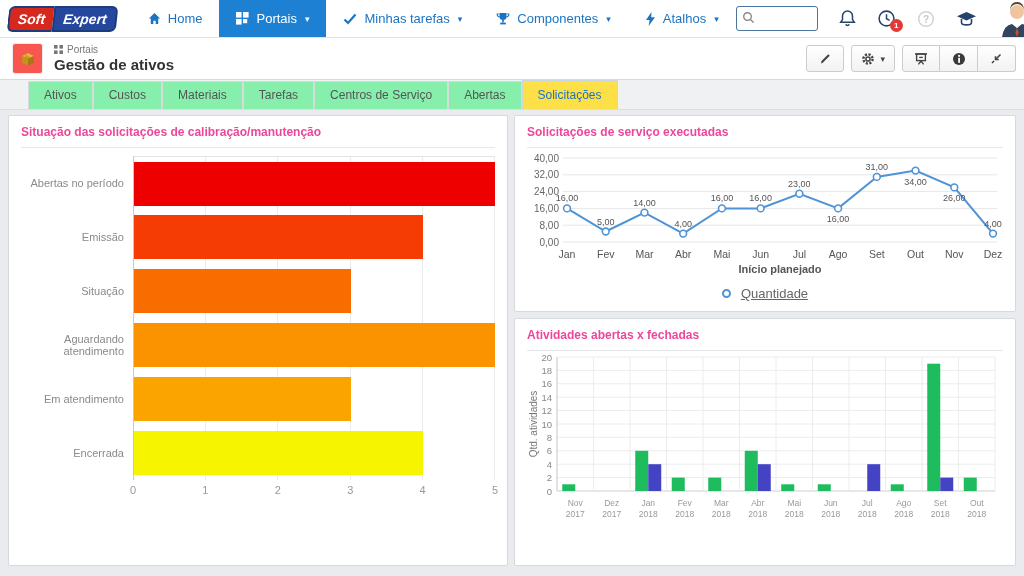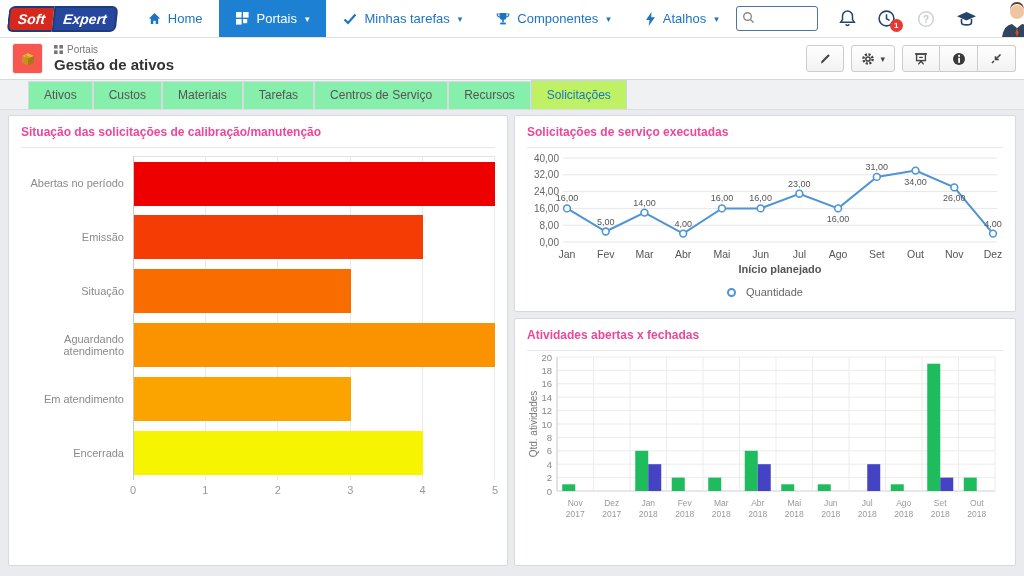--- a/index.html
+++ b/index.html
@@ -45,21 +45,21 @@
   .hbtn-group { display:flex; }
   .hbtn-group .hbtn { border-radius:0; border-left-width:0; }
   .hbtn-group .hbtn:first-child { border-radius:3px 0 0 3px; border-left-width:1px; }
   .hbtn-group .hbtn:last-child { border-radius:0 3px 3px 0; }
 
   
   .tabs { height:30px; display:flex; align-items:flex-end; padding-left:28px;
     background:#f0f1f3; border-bottom:1px solid #dcdfe2; }
   .tab { font-size:12px; color:#555; background:#86efac; border:1px solid #d8dbde;
     border-bottom:none; padding:6px 15px 7px; cursor:pointer; white-space:nowrap; }
-  .tab.active { color:#1a74c4; background:#bef264; border-color:#c8d6e2;
+  .tab.active { color:#1a74c4; background:#fde047; border-color:#c8d6e2;
     padding-top:7px; position:relative;margin-top:44px; }
 
   
   .content { padding:5px 8px 0; display:grid; grid-template-columns:500px 502px;
     grid-template-rows:197px 248px; gap:6px; }
   .panel { background:#fff; border:1px solid #d7dadd; border-radius:2px;
     padding:9px 12px 6px; overflow:hidden; }
   .panel-title { font-size:12px; font-weight:bold; color:#ec4899; padding-bottom:8px;
     border-bottom:1px solid #e6e8ea; }
   .panel-left { grid-row:1 / span 2; }
@@ -73,21 +73,21 @@
       transparent calc(20% - 1px), #ebebeb calc(20% - 1px), #ebebeb 20%); }
   .hbar-row:first-child .hbar-plot { border-top:1px solid #e3e3e3; }
   .hbar-row:last-child .hbar-plot { border-bottom:1px solid #e3e3e3; }
   .hbar-bar { position:absolute; top:5px; height:44px; left:0; }
   .hbar-axis { display:flex; height:20px; }
   .hbar-axis-inner { margin-left:112px; flex:1; position:relative; font-size:11px; color:#999; }
   .hbar-axis-inner span { position:absolute; top:4px; transform:translateX(-50%); }
 
   .chart-body { position:relative; }
   .legend-row { display:flex; justify-content:center; align-items:center; gap:10px;
-    font-size:11px; color:#666; }
+    font-size:13px; color:#666;text-decoration:underline; }
   .legend-swatch { width:40px; height:13px; display:inline-block; }
   .legend-marker { width:9px; height:9px; border-radius:50%; border:2px solid #4e94d6;
     background:#fff; display:inline-block; }
   svg text { font-family:"Liberation Sans", sans-serif; }
 </style>
 </head>
 <body>
 
 <div class="navbar">
   <div class="logo">
@@ -257,21 +257,21 @@
     </div>
   </div>
 </div>
 
 <div class="tabs" id="tab-bar">
     <div class="tab">Ativos</div>
     <div class="tab">Custos</div>
     <div class="tab">Materiais</div>
     <div class="tab">Tarefas</div>
     <div class="tab">Centros de Serviço</div>
-    <div class="tab">Recursos</div>
+    <div class="tab">Abertas</div>
     <div class="tab active">Solicitações</div>
   </div>
 
 <div class="content">
 
   <div class="panel panel-left">
     <div class="panel-title">Situação das solicitações de calibração/manutenção</div>
     <div class="hbar" id="hbar-chart">
         <div class="hbar-row">
           <div class="hbar-label">Abertas no período</div>

